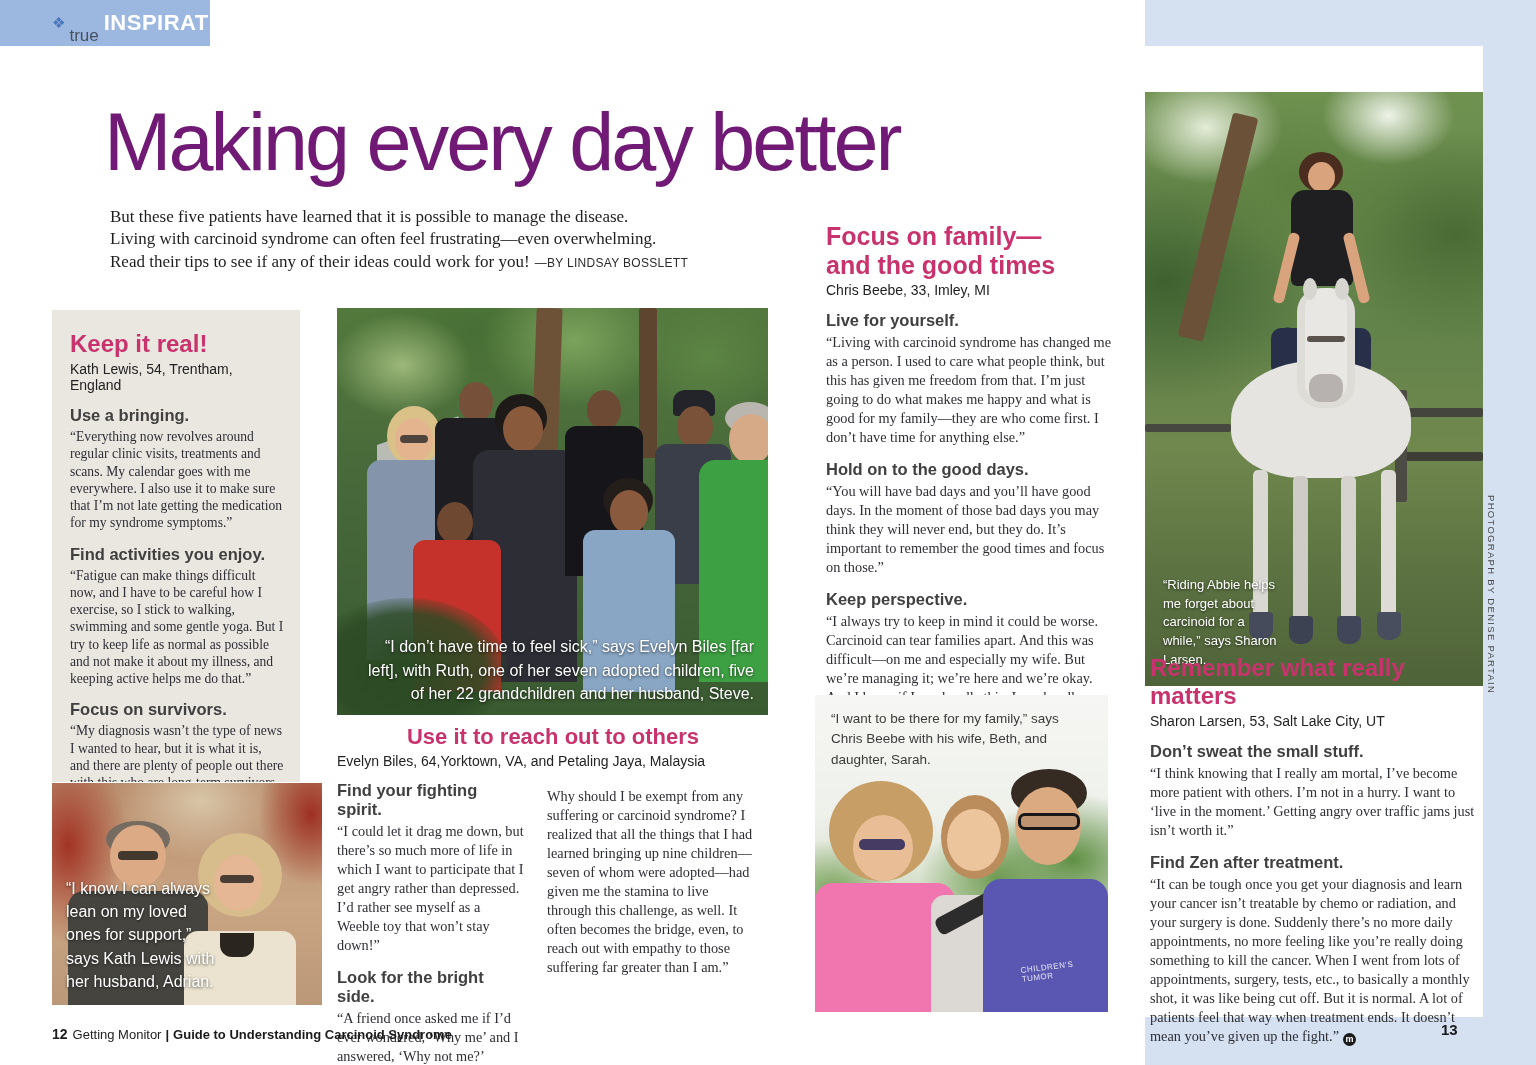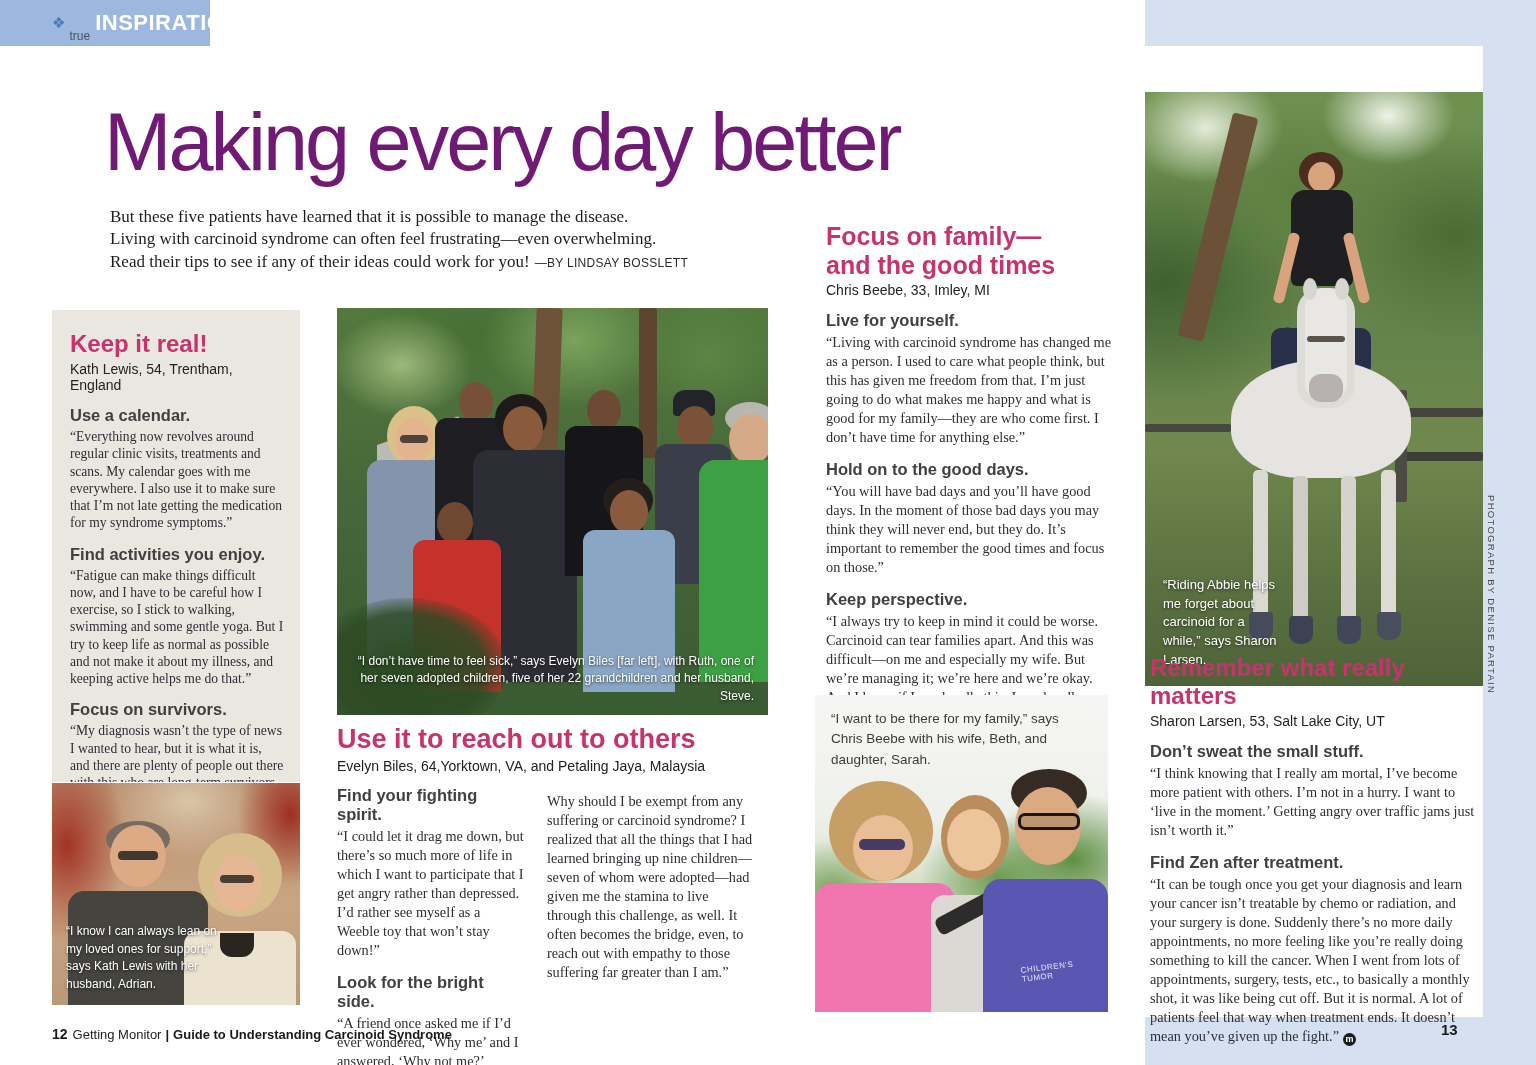--- a/index.html
+++ b/index.html
@@ -4,21 +4,21 @@
 <style>
   html,body{margin:0;padding:0;background:#ffffff;}
   .page{position:relative;width:1536px;height:1065px;background:#ffffff;overflow:hidden;
         font-family:"Liberation Sans",sans-serif;color:#222;}
   .abs{position:absolute;}
 
   
   .banner{left:0;top:0;width:210px;height:46px;background:#9cb7e0;display:flex;align-items:center;
           padding-left:52px;box-sizing:border-box;}
   .banner .glyph{color:#4a77bc;font-size:15px;margin-right:4px;}
-  .banner .prefix{color:#46525f;font-size:12px;margin-top:26px;}
+  .banner .prefix{color:#46525f;font-size:17px;margin-top:26px;}
   .banner .word{color:#ffffff;font-size:22px;font-weight:bold;letter-spacing:.5px;margin-left:5px;}
 
   
   .title{left:104px;top:96px;font-size:81px;letter-spacing:-3px;color:#701a75;font-weight:400;white-space:nowrap;}
   .intro{left:110px;top:206px;font-family:"Liberation Serif",serif;font-size:17px;line-height:1.32;color:#1d1d1d;}
   .intro .byline{font-family:"Liberation Sans",sans-serif;font-size:12px;color:#2b2b2b;letter-spacing:.3px;margin-left:5px;}
 
   
   .h-pink{color:#c8336e;font-weight:bold;}
   .person{font-size:14px;color:#222;margin-top:3px;}
@@ -26,29 +26,29 @@
   .tip-body{font-family:"Liberation Serif",serif;font-size:14.3px;line-height:1.33;color:#2e2e35;}
 
   
   .sidebar{left:52px;top:310px;width:248px;height:472px;background:#eae7e1;box-sizing:border-box;
            padding:20px 16px 0 18px;overflow:hidden;}
   .sidebar .h-pink{font-size:24px;}
   .sidebar .tip-body{font-size:13.6px;line-height:1.27;}
 
   
   .photo{overflow:hidden;}
-  .cap-light{position:absolute;color:#ffffff;font-size:12px;line-height:1.45;text-shadow:0 1px 3px rgba(0,0,0,.65);}
+  .cap-light{position:absolute;color:#ffffff;font-size:16px;line-height:1.45;text-shadow:0 1px 3px rgba(0,0,0,.65);}
   .cap-dark{position:absolute;color:#3c3c3c;font-size:13.5px;line-height:1.5;}
 
   
-  .photo-kath{left:52px;top:783px;width:248px;height:222px;background:
+  .photo-kath{left:52px;top:783px;width:227px;height:222px;background:
      radial-gradient(80px 130px at 6% 28%,#a23324 0%,rgba(162,51,36,0) 75%),
      radial-gradient(70px 95px at 96% 14%,#9e2f22 0%,rgba(158,47,34,0) 75%),
      radial-gradient(110px 80px at 55% 8%,#d8c6a8 0%,rgba(216,198,168,0) 75%),
-     linear-gradient(180deg,#b98e6e 0%,#c9a583 55%,#bb9878 100%);}
+     linear-gradient(180deg,#b98e6e 0%,#c9a583 55%,#bb9878 100%); padding-left: 43px;}
   
   .photo-evelyn{left:337px;top:308px;width:431px;height:407px;background:
      radial-gradient(100px 75px at 15% 14%,#9db87a 0%,rgba(157,184,122,0) 70%),
      radial-gradient(130px 95px at 55% 8%,#7ba35c 0%,rgba(123,163,92,0) 70%),
      radial-gradient(110px 85px at 86% 12%,#5d8544 0%,rgba(93,133,68,0) 70%),
      radial-gradient(160px 110px at 32% 6%,#486f35 0%,rgba(72,111,53,0) 75%),
      linear-gradient(180deg,#53793d 0%,#47683a 45%,#3a5a31 100%);}
   
   .photo-chris{left:815px;top:695px;width:293px;height:317px;background:
      radial-gradient(130px 95px at 88% 52%,#5e8f43 0%,rgba(94,143,67,0) 70%),
@@ -62,21 +62,21 @@
      radial-gradient(160px 120px at 45% 16%,#5d8040 0%,rgba(93,128,64,0) 75%),
      radial-gradient(190px 140px at 92% 24%,#4a6b34 0%,rgba(74,107,52,0) 75%),
      radial-gradient(210px 160px at 6% 32%,#3f6130 0%,rgba(63,97,48,0) 75%),
      linear-gradient(180deg,#6f9150 0%,#62834a 40%,#70884e 60%,#5d7342 80%,#4f6339 100%);}
 
   .blob{position:absolute;border-radius:50%;}
   .rect{position:absolute;border-radius:8px;}
 
   
   .reach{left:337px;top:724px;width:432px;}
-  .reach .h-pink{font-size:27px;}
+  .reach .h-pink{font-size:22px;text-align:center;}
   .reach-cols{display:flex;gap:22px;margin-top:12px;}
   .reach-col1{width:188px;}
   .reach-col2{width:208px;padding-top:6px;}
 
   
   .family{left:826px;top:222px;width:289px;}
   .family .h-pink{font-size:25px;line-height:1.14;}
 
   
   .rightpage{left:1145px;top:0;width:391px;height:1065px;background:#d5e1f1;}
@@ -113,21 +113,21 @@
     <div>But these five patients have learned that it is possible to manage the disease.</div>
     <div>Living with carcinoid syndrome can often feel frustrating—even overwhelming.</div>
     <div>
       <span>Read their tips to see if any of their ideas could work for you!</span><span class="byline">—BY LINDSAY BOSSLETT</span>
     </div>
   </div>
 
   <div class="abs sidebar">
     <div class="h-pink">Keep it real!</div>
     <div class="person">Kath Lewis, 54, Trentham, England</div>
-    <div class="tip-title">Use a calendar.</div>
+    <div class="tip-title">Use a bringing.</div>
     <div class="tip-body">“Everything now revolves around regular clinic visits, treatments and scans. My calendar goes with me everywhere. I also use it to make sure that I’m not late getting the medication for my syndrome symptoms.”</div>
     <div class="tip-title">Find activities you enjoy.</div>
     <div class="tip-body">“Fatigue can make things difficult now, and I have to be careful how I exercise, so I stick to walking, swimming and some gentle yoga. But I try to keep life as normal as possible and not make it about my illness, and keeping active helps me do that.”</div>
     <div class="tip-title">Focus on survivors.</div>
     <div class="tip-body">“My diagnosis wasn’t the type of news I wanted to hear, but it is what it is, and there are plenty of people out there with this who are long-term survivors, which gives me plenty of hope.”</div>
   </div>
 
   <div class="abs photo photo-kath">
     <div class="rect" style="left:16px;top:108px;width:140px;height:114px;background:#45443f;border-radius:16px 16px 0 0;"></div>
     <div class="blob" style="left:54px;top:38px;width:64px;height:36px;background:#756b60;"></div>

